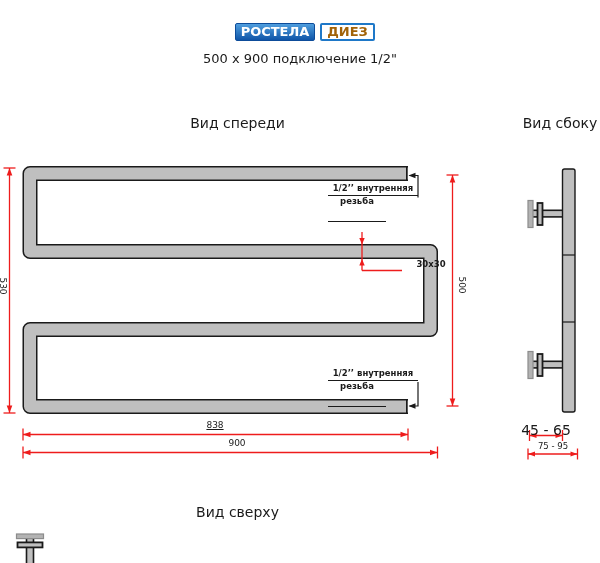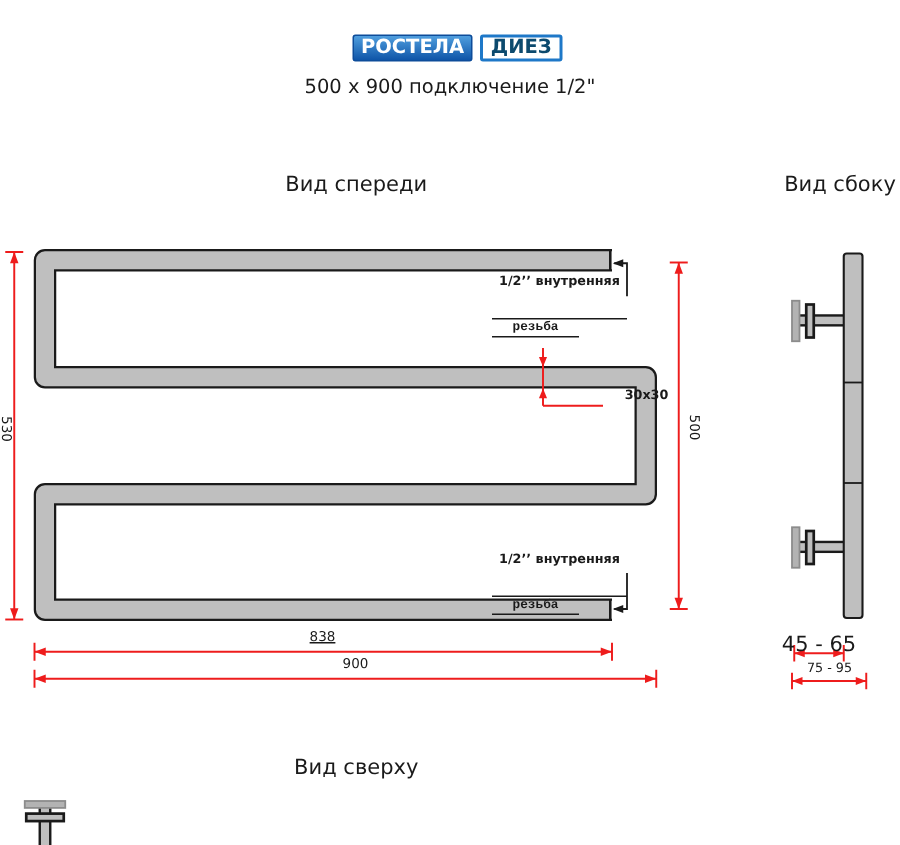--- a/index.html
+++ b/index.html
@@ -16,42 +16,42 @@
   
   .brand-box{
     left:235px; top:3px; width:80px; height:18px; box-sizing:border-box;
     background:linear-gradient(180deg,var(--brand-top),var(--brand-bottom));
     border:1px solid var(--brand-border); border-radius:2px;
     color:#fff; font-size:13px; font-weight:bold; text-align:center; line-height:16px;
   }
   .model-box{
     left:320px; top:3px; width:55px; height:18px; box-sizing:border-box;
     background:#fff; border:2px solid var(--model-border); border-radius:2px;
-    color:#0c4a6e; font-size:13px; font-weight:bold; text-align:center; line-height:14px;
+    color:#a16207; font-size:13px; font-weight:bold; text-align:center; line-height:14px;
   }
   .subtitle{left:0; top:31px; width:600px; text-align:center; font-size:13px;}
   .vtitle{font-size:14px; text-align:center; white-space:nowrap;}
   .t-front{left:150px; top:95px; width:175px;}
   .t-side{left:510px; top:95px; width:100px;}
   .t-top{left:150px; top:484px; width:175px;}
   
   .dimtxt{font-size:9px; text-align:center; white-space:nowrap;}
   .d530{left:-12px; top:261px; width:30px; transform:rotate(90deg);}
   .d500{left:447px; top:260px; width:30px; transform:rotate(90deg);}
   .d838{left:185px; top:400px; width:60px;text-decoration:underline;}
   .d900{left:207px; top:418px; width:60px;}
   .d3030{left:363px; top:239px; width:40px; font-weight:bold; font-size:8.5px;padding-left:48px;}
   .d4565{left:516px; top:402px; width:60px; font-size:14px;}
   .d7595{left:523px; top:421px; width:60px; font-size:8.5px;}
   
   .conn{width:90px; font-size:8.5px; font-weight:bold; line-height:1.25; text-align:center;}
   .conn-top{left:328px; top:163px;}
   .conn-bot{left:328px; top:348px;}
-  .conn-l1{border-bottom:1.2px solid var(--ink); padding-bottom:18px;}
-  .conn-l2{width:58px; margin:0; border-bottom:1.2px solid var(--ink); padding-bottom:1px;font-family:Liberation Mono, monospace;}
+  .conn-l1{border-bottom:1.2px solid var(--ink); padding-bottom:1px;}
+  .conn-l2{width:58px; margin:0; border-bottom:1.2px solid var(--ink); padding-bottom:15px;}
   
   svg{position:absolute; left:0; top:0;}
   .tube-outline{fill:none; stroke:var(--ink); stroke-width:15; stroke-linejoin:round;}
   .tube-fill{fill:none; stroke:var(--tube-fill); stroke-width:12; stroke-linejoin:round;}
   .cap{stroke:var(--ink); stroke-width:1.6;}
   .rs{stroke:var(--dim-red); stroke-width:1.3; fill:none;}
   .rf{fill:var(--dim-red); stroke:none;}
   .bs{stroke:var(--ink); stroke-width:1.2; fill:none;}
   .bf{fill:var(--ink); stroke:none;}
   .tube-rect{fill:var(--tube-fill); stroke:var(--ink); stroke-width:1.4;}

